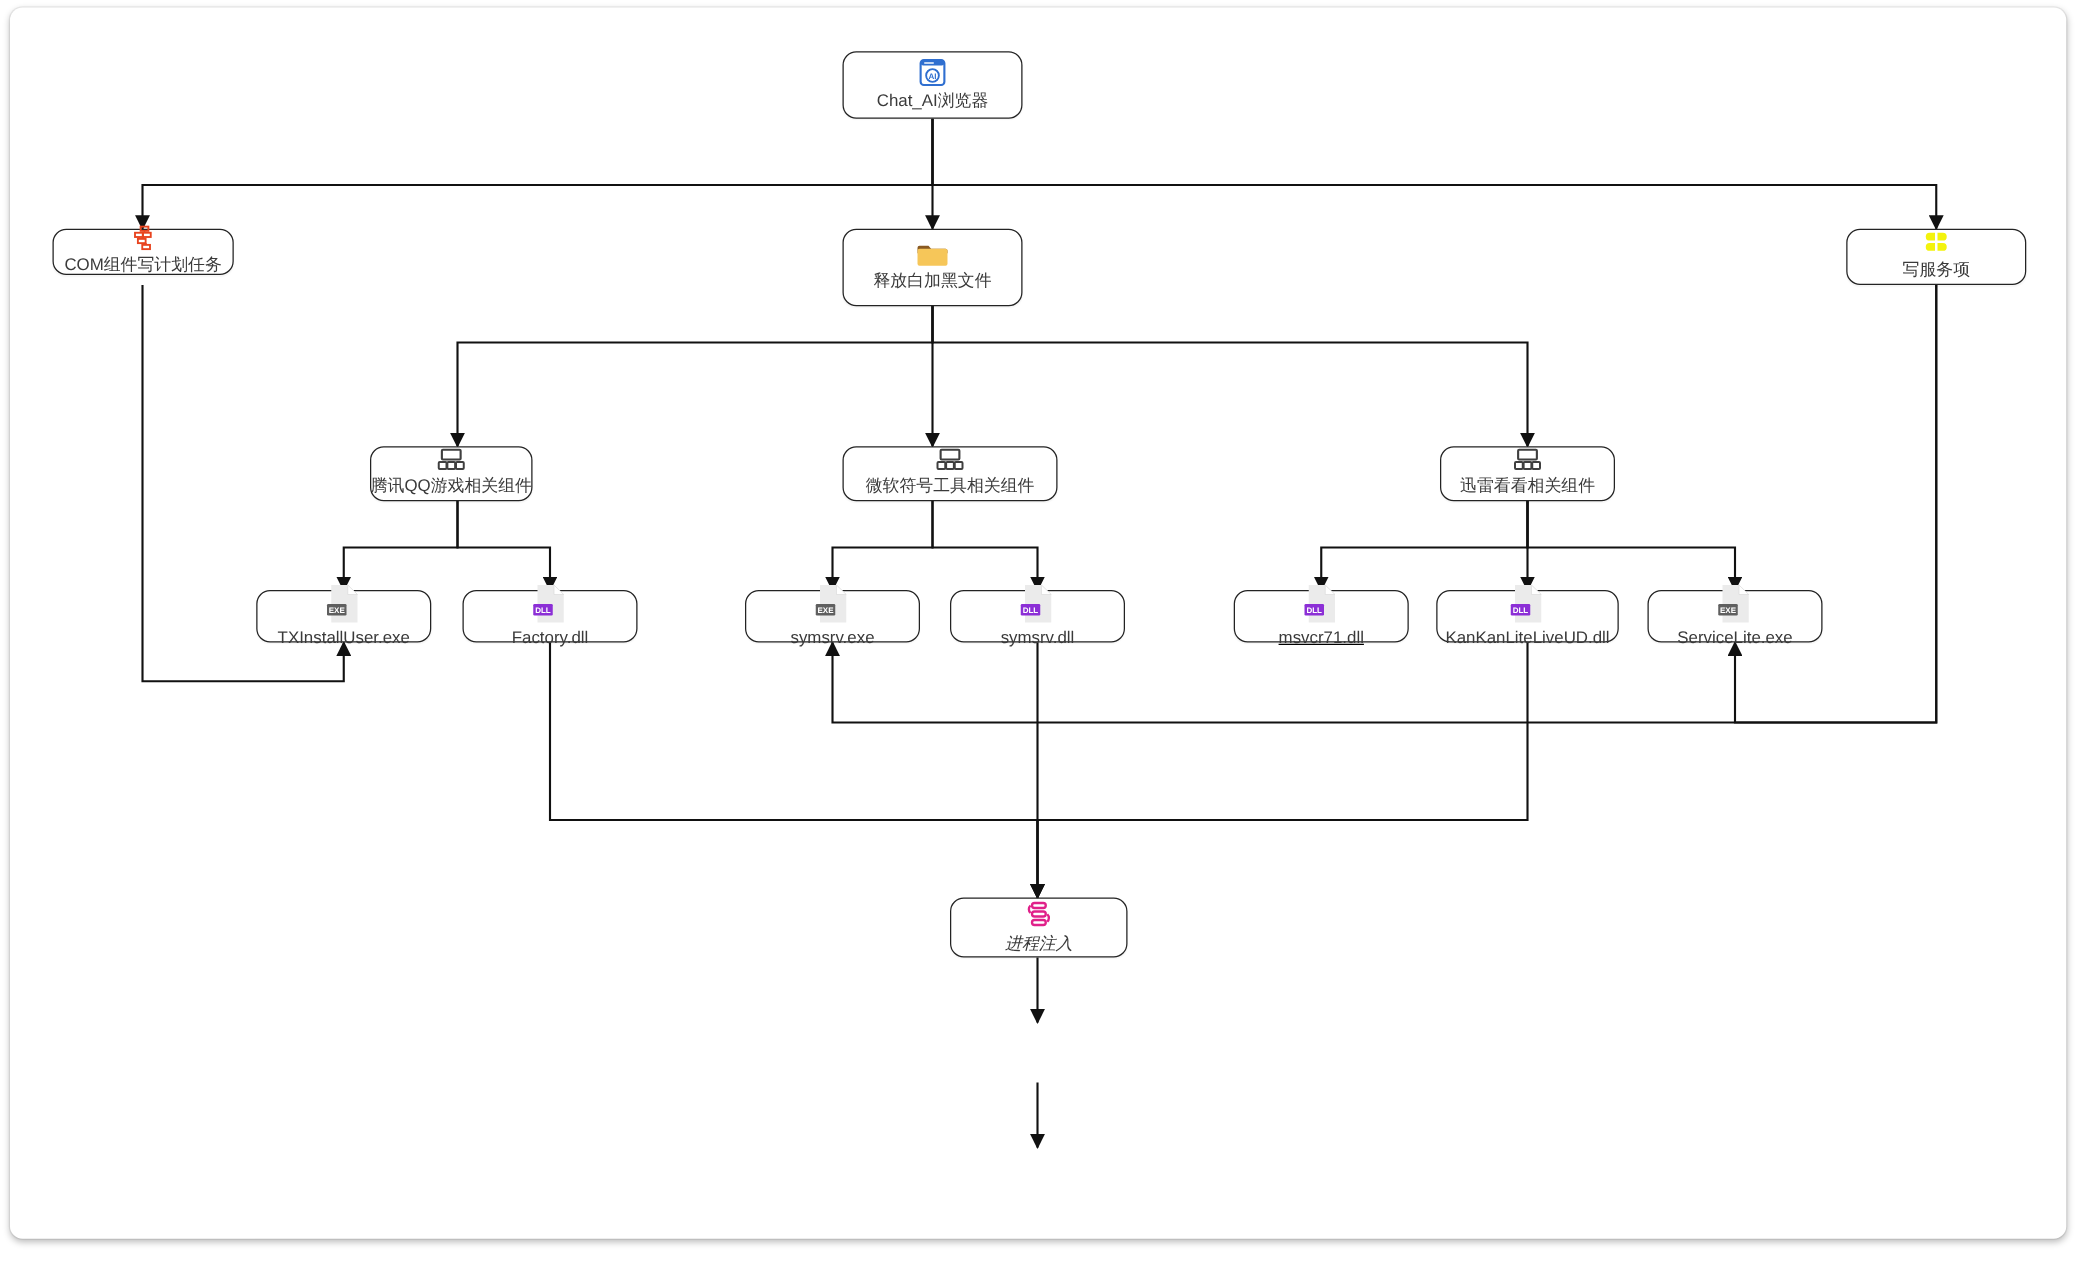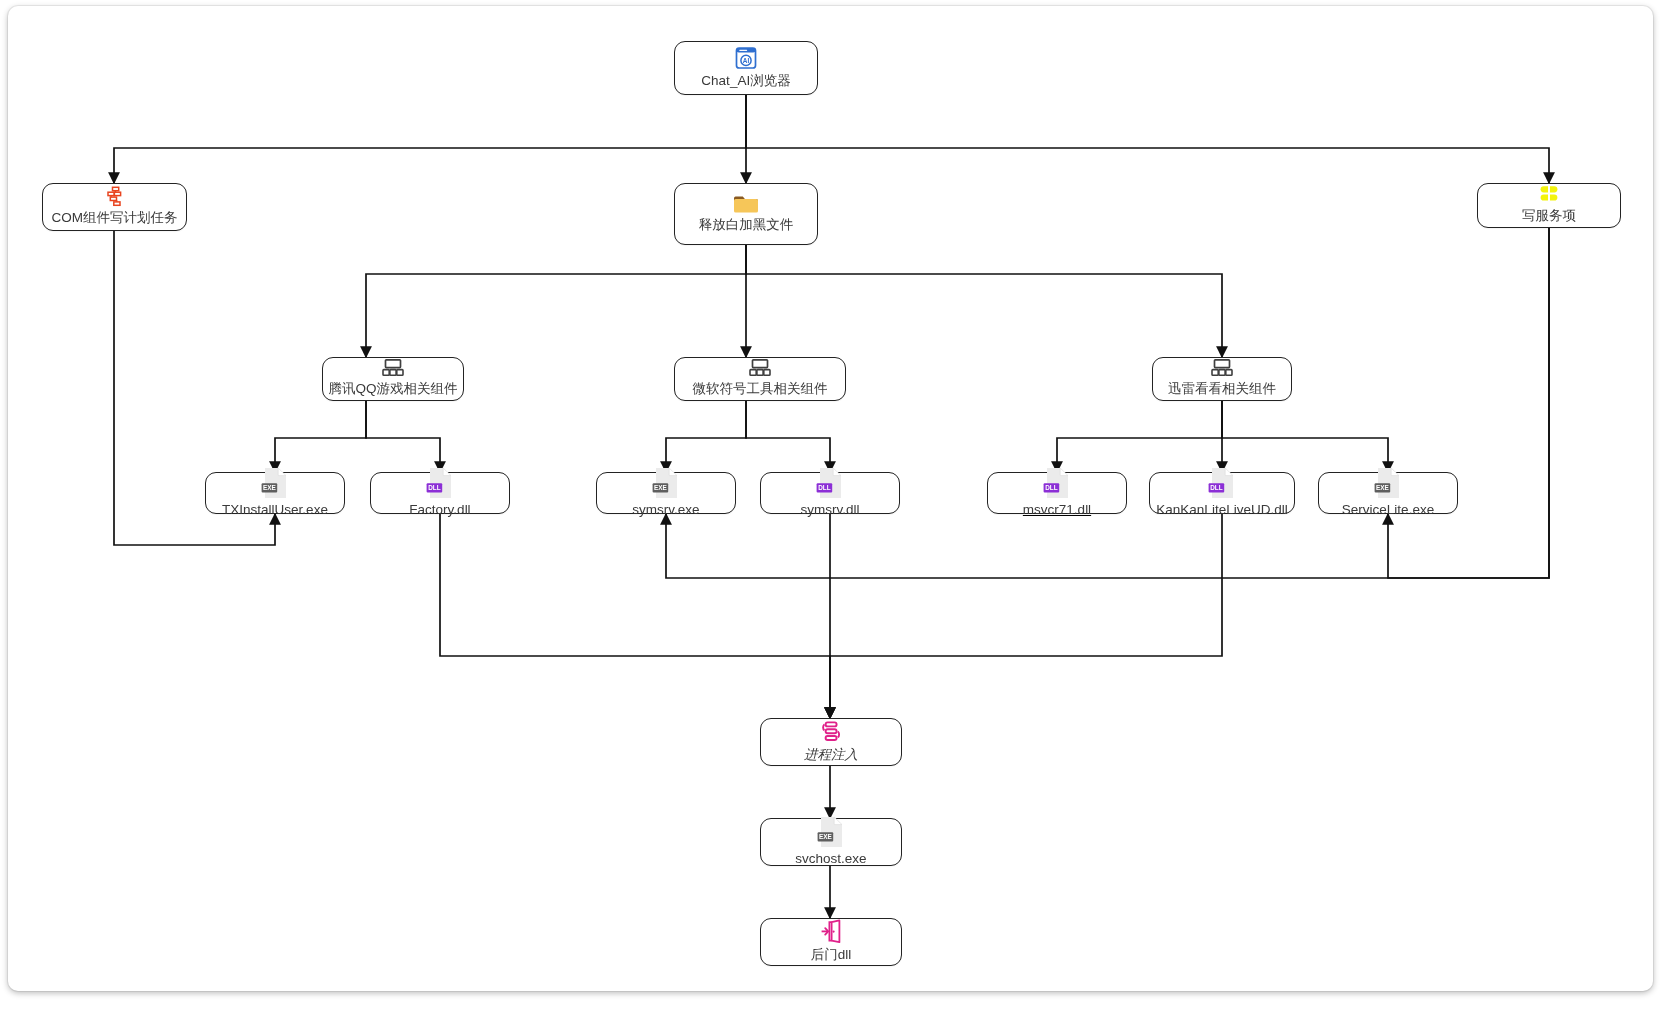--- a/index.html
+++ b/index.html
@@ -135,21 +135,21 @@
           <rect x="3.5" y="3" width="19" height="20" rx="2.6" fill="#ffffff" stroke="#2f6fd0" stroke-width="1.7"></rect>
           <rect x="3.5" y="3" width="19" height="4.4" rx="2.2" fill="#2f6fd0"></rect>
           <rect x="6.2" y="4.7" width="8" height="1.3" rx="0.65" fill="#ffffff" opacity="0.95"></rect>
           <circle cx="13" cy="15.4" r="5.1" fill="none" stroke="#2f6fd0" stroke-width="1.5"></circle>
           <text x="13" y="18" text-anchor="middle" font-family="Liberation Sans, sans-serif" font-size="6.4" font-weight="bold" fill="#2f6fd0">AI</text>
         </svg>
       </span>
       <span class="node-label cjk">Chat_AI浏览器</span>
     </div>
 
-    <div class="node" style="left:42px; top:183px; width:145px; height:48px;">
+    <div class="node" style="left:42px; top:183px; width:145px; height:37px;">
       <span class="node-icon">
         <svg class="ico" width="26" height="22" viewBox="0 0 26 22" xmlns="http://www.w3.org/2000/svg">
           <g fill="none" stroke="#e8441f" stroke-width="1.5">
             <rect x="10.5" y="1.3" width="6.2" height="3.4"></rect>
             <rect x="6.0" y="6.2" width="6.2" height="3.4"></rect>
             <rect x="12.4" y="6.2" width="6.2" height="3.4"></rect>
             <rect x="8.3" y="11.1" width="6.2" height="3.4"></rect>
             <rect x="11.8" y="15.9" width="6.2" height="3.4"></rect>
           </g>
           <g stroke="#e8441f" stroke-width="1.2">
@@ -179,21 +179,21 @@
             <path d="M11.0 2.2 h-4.3 a3.1 3.1 0 1 0 0 6.2 h4.3 Z"></path>
             <path d="M13.0 2.2 h4.3 a3.1 3.1 0 1 1 0 6.2 h-4.3 Z"></path>
             <path d="M11.0 10.4 h-4.3 a3.1 3.1 0 1 0 0 6.2 h4.3 Z"></path>
             <path d="M13.0 10.4 h4.3 a3.1 3.1 0 1 1 0 6.2 h-4.3 Z"></path>
           </g>
         </svg>
       </span>
       <span class="node-label cjk">写服务项</span>
     </div>
 
-    <div class="node" style="left:296px; top:357px; width:142px; height:44px;margin-left:26px;">
+    <div class="node" style="left:296px; top:357px; width:130px; height:44px;">
       <span class="node-icon">
         <svg class="ico" width="28" height="21" viewBox="0 0 28 21" xmlns="http://www.w3.org/2000/svg">
           <rect x="6.5" y="1.8" width="15" height="7.8" rx="0.8" fill="#ffffff" stroke="#3f3f3f" stroke-width="1.7"></rect>
           <rect x="4.0" y="11.6" width="6.2" height="5.6" rx="0.8" fill="#ffffff" stroke="#3f3f3f" stroke-width="1.6"></rect>
           <rect x="10.9" y="11.6" width="6.2" height="5.6" rx="0.8" fill="#ffffff" stroke="#3f3f3f" stroke-width="1.6"></rect>
           <rect x="17.8" y="11.6" width="6.2" height="5.6" rx="0.8" fill="#ffffff" stroke="#3f3f3f" stroke-width="1.6"></rect>
         </svg>
       </span>
       <span class="node-label cjk">腾讯QQ游戏相关组件</span>
     </div>
@@ -314,39 +314,16 @@
             <rect x="7.6" y="10.2" width="11" height="4.0" rx="2.0"></rect>
             <rect x="7.6" y="17.0" width="11" height="4.0" rx="2.0"></rect>
             <path d="M6.4 5.4 a4.1 4.1 0 0 0 0 6.0"></path>
             <path d="M19.8 12.4 a4.1 4.1 0 0 1 0 6.0"></path>
           </g>
         </svg>
       </span>
       <span class="node-label cjk">进程注入</span>
     </div>
 
-    <div class="node" style="left:760px; top:818px; width:142px; height:48px;">
-      <span class="node-icon">
-        <svg class="file-ico" viewBox="0 0 30 34" xmlns="http://www.w3.org/2000/svg">
-          <path d="M5 2 h13.2 L26 9.6 V32 H5 Z" fill="#ebebeb"></path>
-          <path d="M18.2 2 L26 9.6 h-7.8 Z" fill="#ffffff" stroke="#dcdcdc" stroke-width="0.6"></path>
-          <rect x="1.6" y="17.2" width="15.6" height="9.2" rx="1" fill="#5f5f5f"></rect>
-          <text x="9.4" y="24.2" text-anchor="middle" font-family="Liberation Sans, sans-serif" font-size="6.4" font-weight="bold" fill="#ffffff">EXE</text>
-        </svg>
-      </span>
-      <span class="node-label">svchost.exe</span>
-    </div>
-
-    <div class="node" style="left:760px; top:918px; width:142px; height:48px;">
-      <span class="node-icon">
-        <svg class="ico" width="26" height="26" viewBox="0 0 26 26" xmlns="http://www.w3.org/2000/svg">
-          <path d="M13.6 3.2 L21.4 1.4 V23.2 L13.6 21.6 Z" fill="#ffffff" stroke="#e0218a" stroke-width="1.8" stroke-linejoin="round"></path>
-          <path d="M13.6 3.2 h-2.2 v18.4 h2.2" fill="none" stroke="#e0218a" stroke-width="1.8"></path>
-          <circle cx="15.6" cy="12.6" r="1.1" fill="#e0218a"></circle>
-          <path d="M3.6 12.4 h6.0" fill="none" stroke="#e0218a" stroke-width="1.8"></path>
-          <path d="M7.2 9.2 l3.0 3.2 l-3.0 3.2" fill="none" stroke="#e0218a" stroke-width="1.8" stroke-linecap="round" stroke-linejoin="round"></path>
-        </svg>
-      </span>
-      <span class="node-label cjk">后门dll</span>
-    </div>
+
 
   </div>
 </div>
 
 </body></html>

